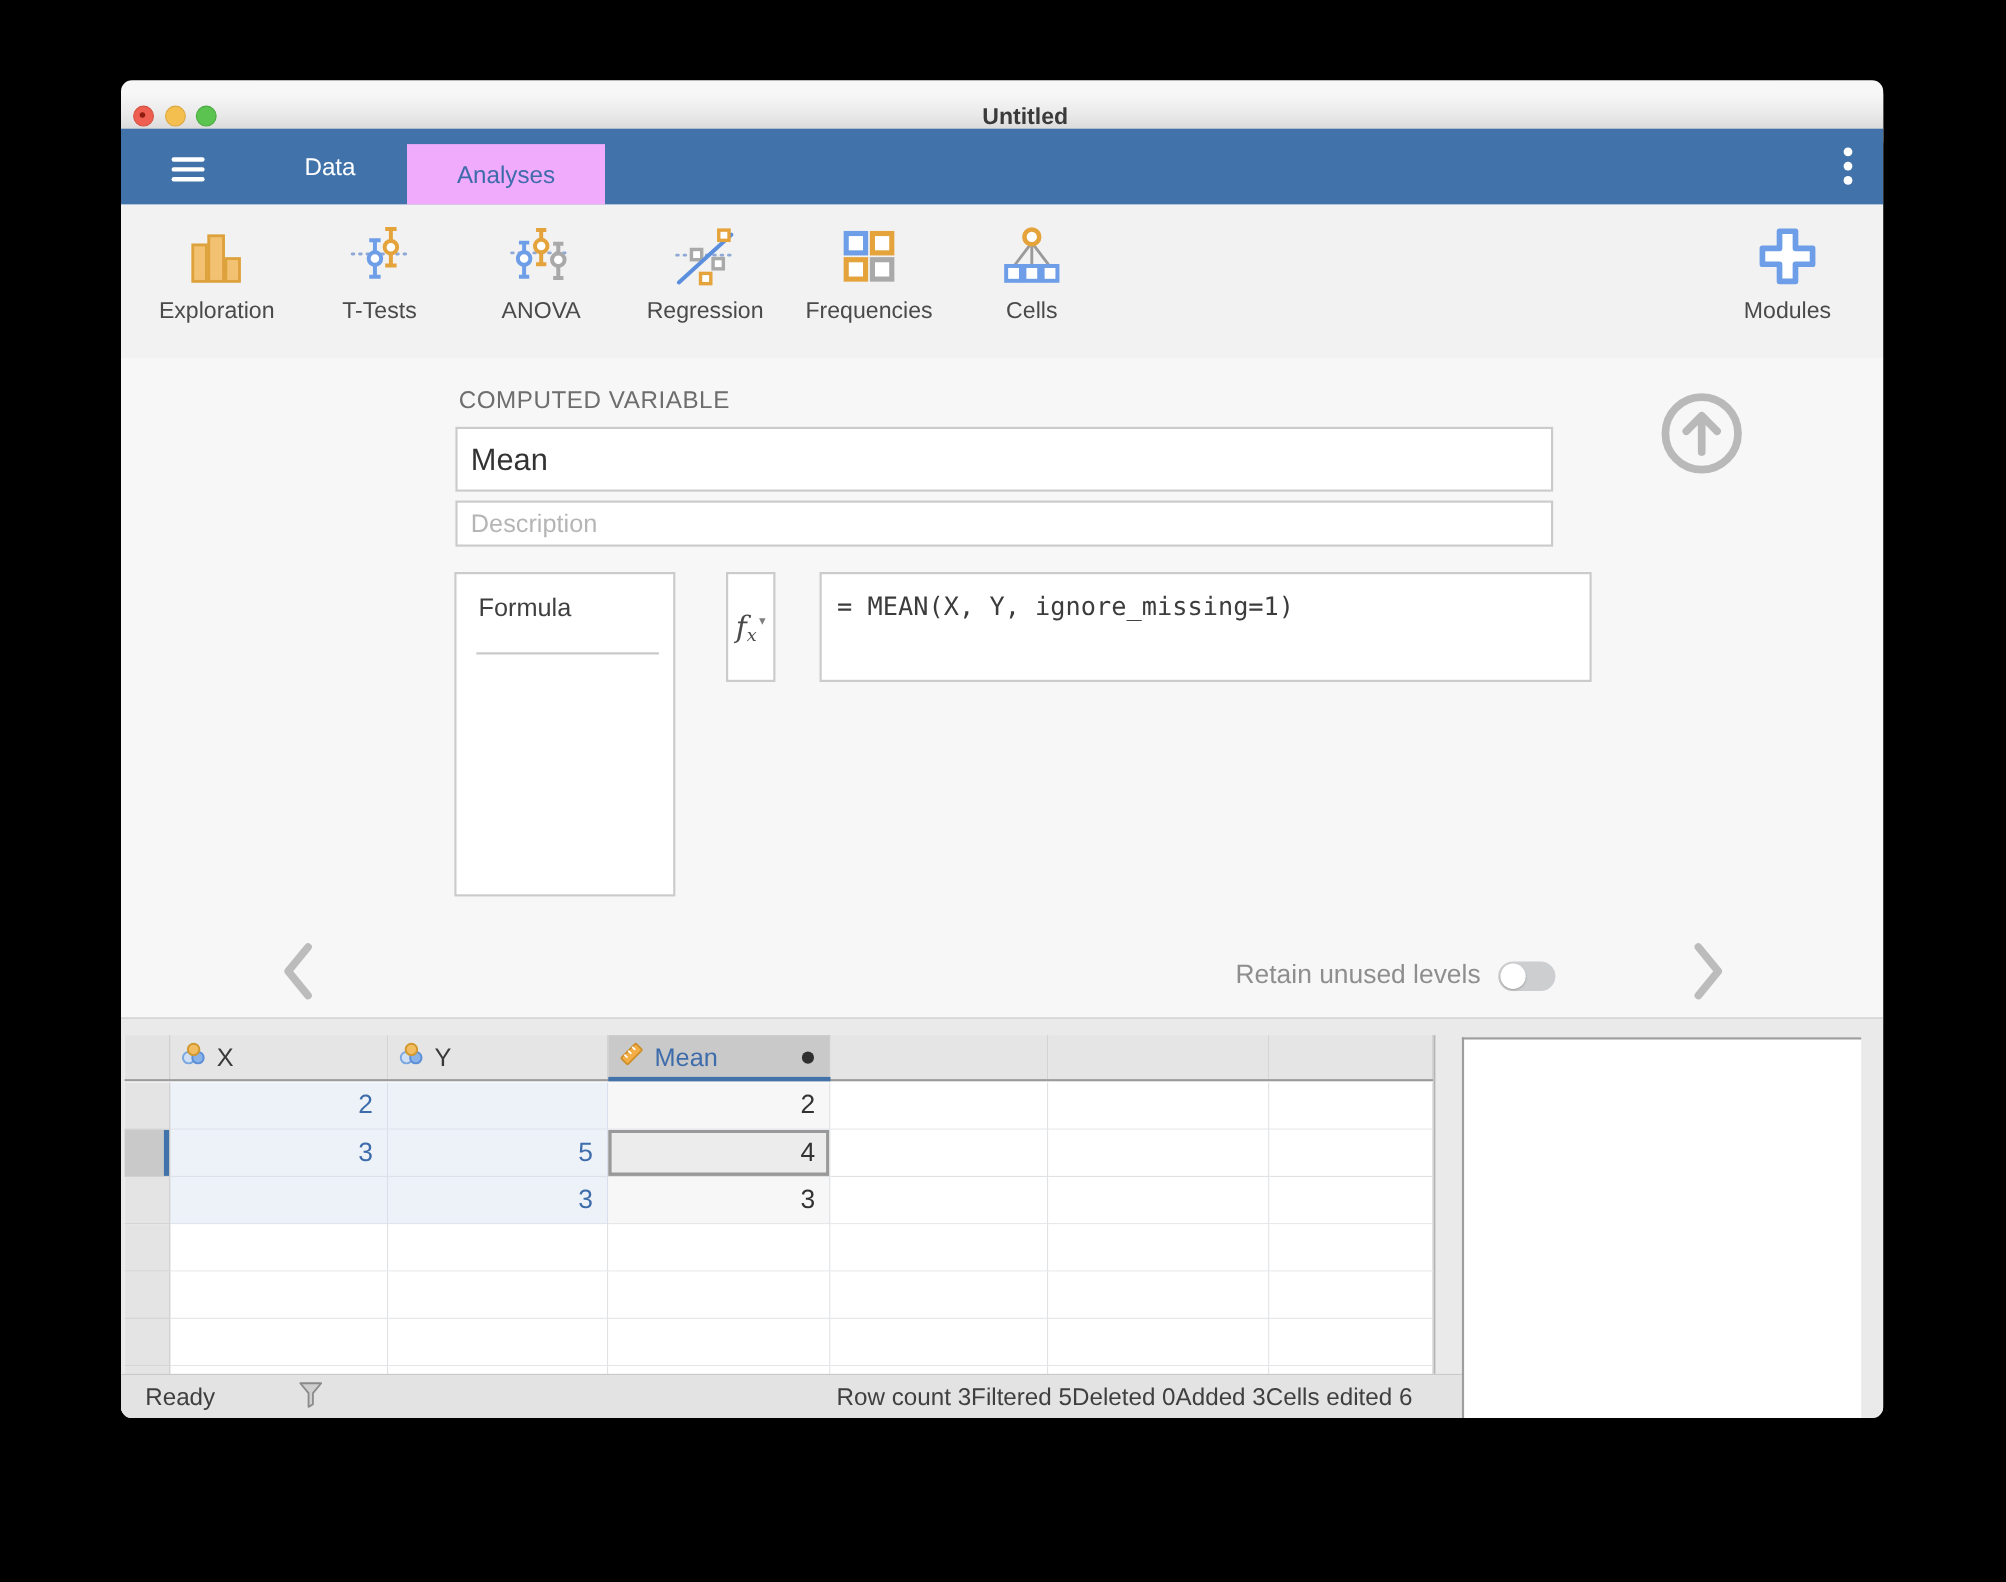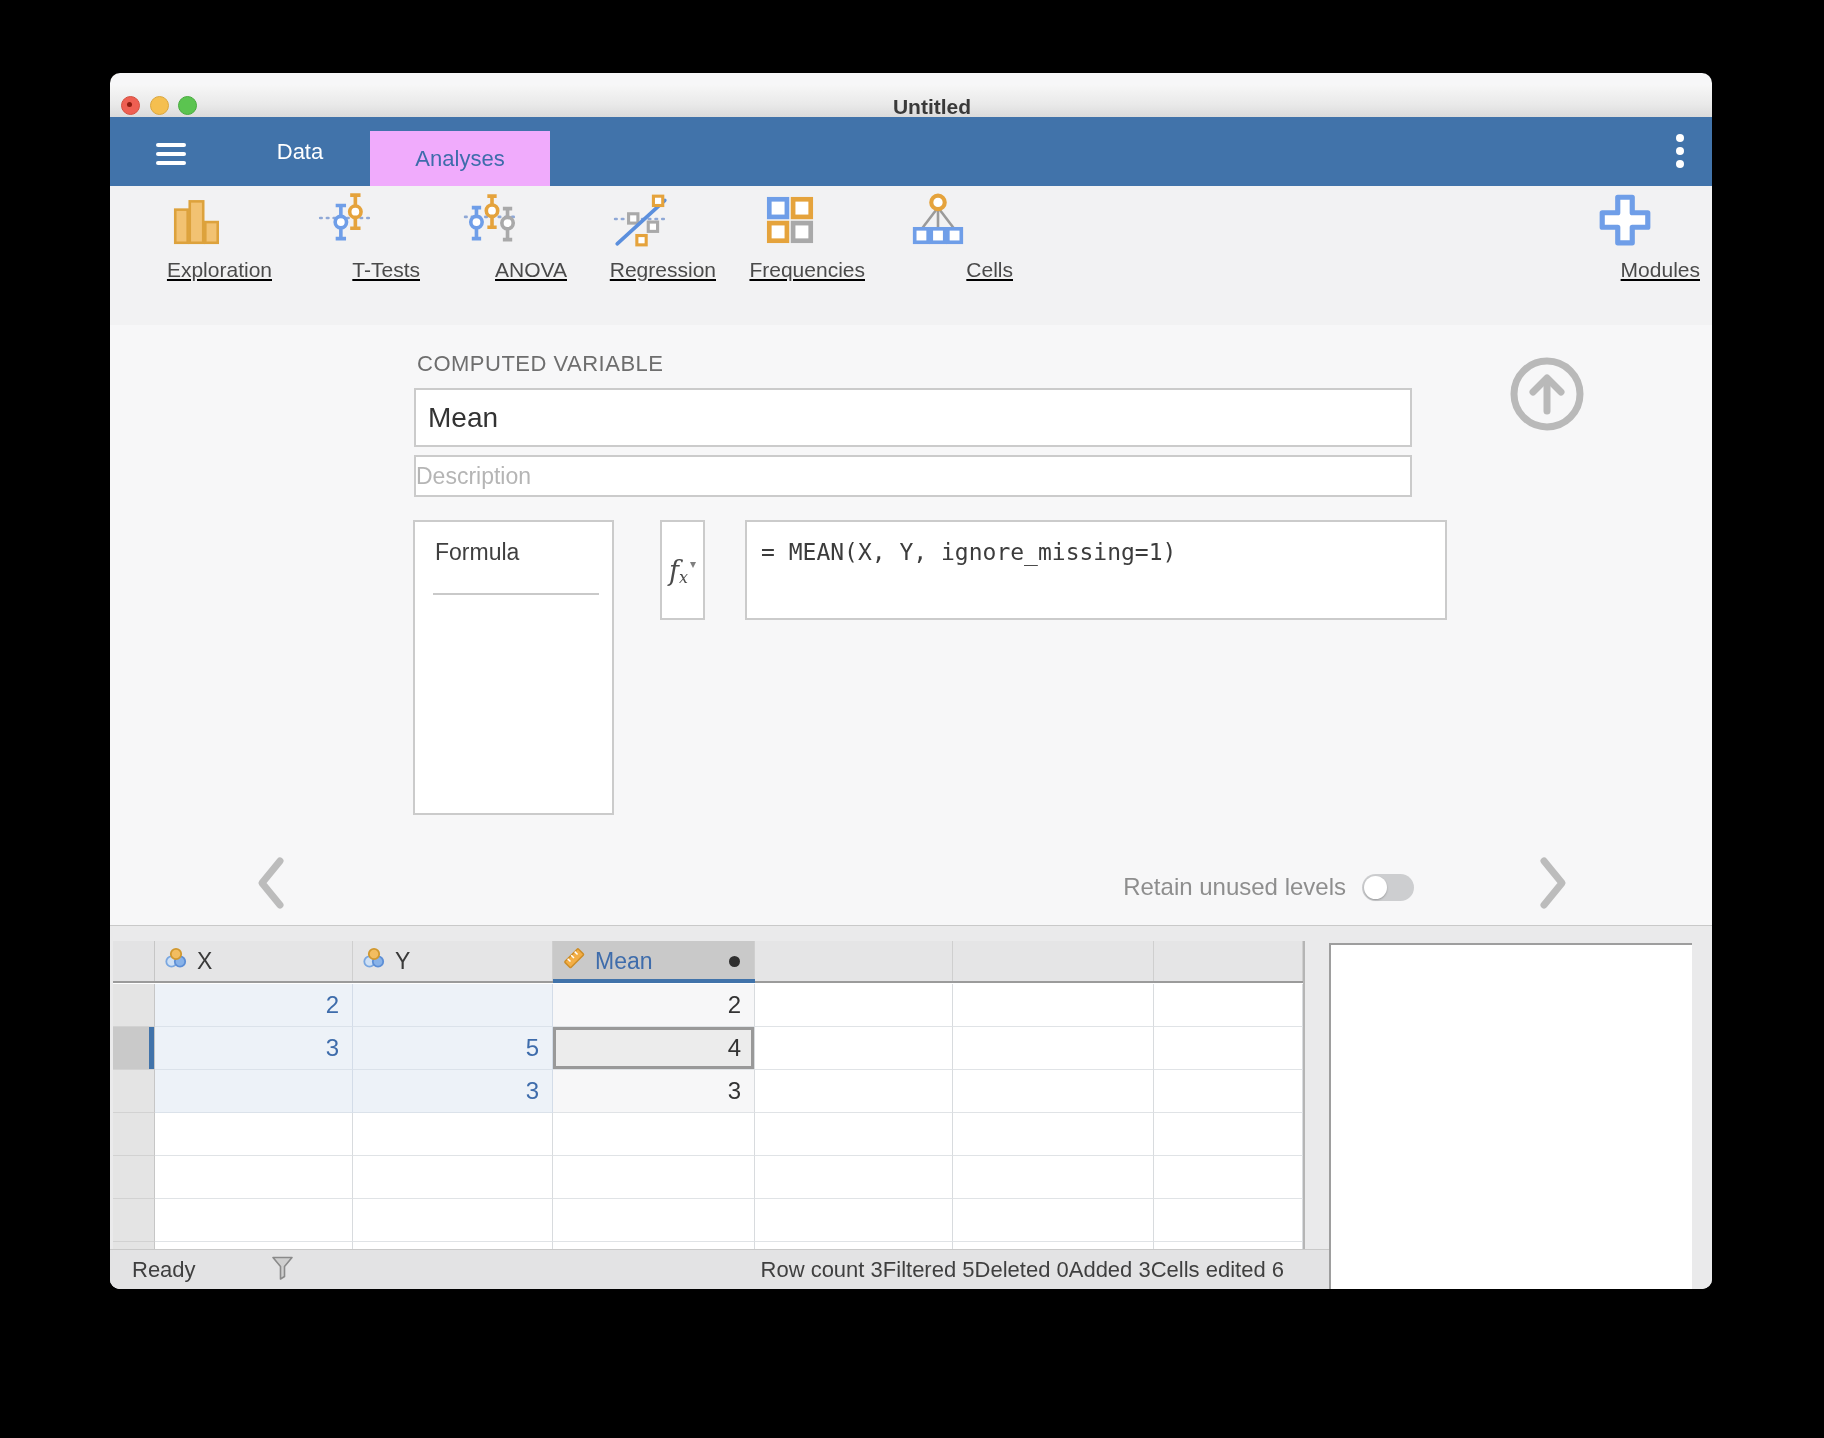--- a/index.html
+++ b/index.html
@@ -28,31 +28,31 @@
        font-size:22px;cursor:pointer;}
   .tab-data{left:100px;top:0;width:180px;height:69px;color:#fff;}
   .tab-analyses{left:260px;top:14px;width:180px;height:55px;background:#f0abfc;color:#3e6cab;}
   .dots-menu{position:absolute;left:1558px;top:14px;width:24px;height:44px;cursor:pointer;}
   .dots-menu i{position:absolute;left:8px;width:8px;height:8px;border-radius:50%;background:#fff;}
   .dots-menu i:nth-child(1){top:3px}.dots-menu i:nth-child(2){top:16px}.dots-menu i:nth-child(3){top:29px}
 
   
   .toolbar{position:absolute;left:0;top:113px;width:100%;height:139px;background:#f2f2f3;
            border-bottom:1px solid #e3e3e4;}
-  .tool{position:absolute;top:5px;width:150px;height:112px;text-align:right;cursor:pointer;text-decoration:underline;}
+  .tool{position:absolute;top:18px;width:150px;height:112px;text-align:center;cursor:pointer;}
   .tool svg{display:block;margin:0 auto;}
   .tool .tlabel{margin-top:9px;font-size:21px;color:#4a4a4a;}
 
   
   .content{position:absolute;left:0;top:252px;width:100%;height:600px;background:#f7f7f8;}
   .sec-title{position:absolute;left:307px;top:26px;font-size:22px;color:#6e6e6e;letter-spacing:.5px;}
   .field{position:absolute;left:304px;width:998px;background:#fff;border:2px solid #cbcbcb;
          box-sizing:border-box;font-family:"Liberation Sans",sans-serif;outline:none;}
   .name-field{top:63px;height:59px;font-size:28px;color:#333;padding:0 12px;}
-  .desc-field{top:130px;height:42px;font-size:23px;color:#444;padding:0 0;}
+  .desc-field{top:130px;height:42px;font-size:23px;color:#444;padding:0 12px;}
   .desc-field::placeholder{color:#b5b5b5;}
   .formula-box{position:absolute;left:303px;top:195px;width:201px;height:295px;background:#fff;
                border:2px solid #cbcbcb;box-sizing:border-box;}
   .formula-box .flabel{position:absolute;left:20px;top:17px;font-size:23px;color:#3f3f3f;}
   .formula-box .fline{position:absolute;left:18px;top:71px;width:166px;height:2px;background:#c9c9c9;}
   .fx-btn{position:absolute;left:550px;top:195px;width:45px;height:100px;background:#fff;
           border:2px solid #cbcbcb;box-sizing:border-box;display:flex;align-items:center;
           justify-content:center;cursor:pointer;}
   .fx-f{font-family:"DejaVu Serif",serif;font-style:italic;font-size:27px;color:#4a4a4a;}
   .fx-sub{font-family:"DejaVu Serif",serif;font-style:italic;font-size:16px;color:#4a4a4a;

